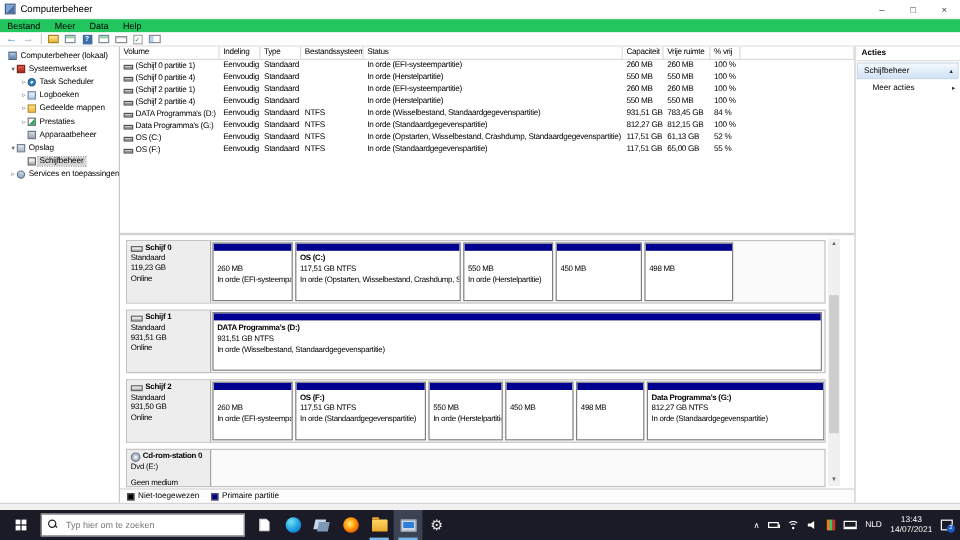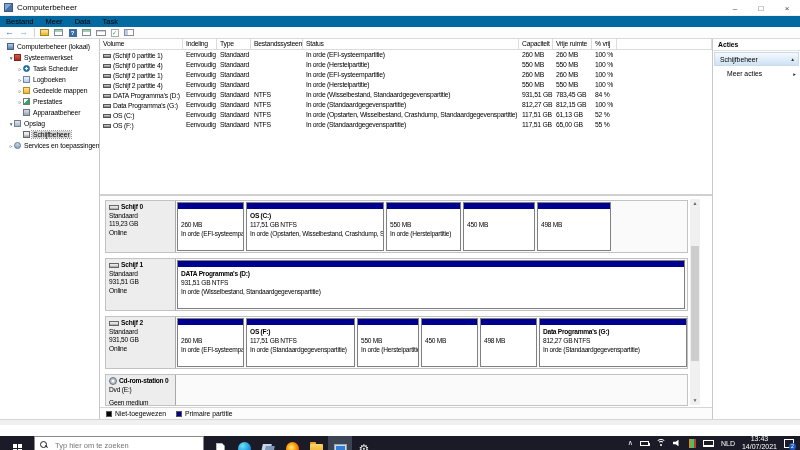--- a/index.html
+++ b/index.html
@@ -8,21 +8,21 @@
   *{box-sizing:border-box;}
 
   
   .titlebar{position:absolute;left:0;top:0;width:800px;height:16px;background:#fff;
             display:flex;align-items:center;padding-left:4px;border-bottom:1px solid #f0f0f0;}
   .app-icon{width:9px;height:9px;margin-right:4px;background:linear-gradient(135deg,#7ea7d8 50%,#4a6fa0 50%);border:1px solid #3c5a82;}
   .title-text{font-size:8px;}
   .win-controls{position:absolute;right:0;top:0;height:16px;display:flex;}
   .win-btn{width:26px;height:16px;display:flex;align-items:center;justify-content:center;
            font-size:8px;color:#444;}
-  .menubar{position:absolute;left:0;top:16px;width:800px;height:11px;background:#0369a1;
+  .menubar{position:absolute;left:0;top:16px;width:800px;height:11px;background:#22c55e;
            display:flex;align-items:center;font-size:7.5px;}
   .menu-item{padding:0 6px;}
   .toolbar{position:absolute;left:0;top:27px;width:800px;height:12px;background:#fdfdfd;
            border-bottom:1px solid #d9d9d9;display:flex;align-items:center;padding-left:3px;}
   .tbtn{width:13px;height:10px;display:flex;align-items:center;justify-content:center;margin-right:1px;}
   .tb-sep{width:1px;height:9px;background:#d0d0d0;margin:0 3px;}
   .arrow-back{color:#2f7fd6;font-size:9px;font-weight:bold;line-height:9px;}
   .arrow-fwd{color:#8aa6c5;font-size:9px;font-weight:bold;line-height:9px;}
   .tb-folder{width:9px;height:7px;background:linear-gradient(#ffe49a,#eab530);border:1px solid #a8831e;}
   .tb-window{width:9px;height:7px;background:#fff;border:1px solid #7a8aa0;box-shadow:inset 0 2px 0 #9fd4a8;}
@@ -108,22 +108,22 @@
   .actions{position:absolute;right:0;top:0;width:88px;bottom:0;border-left:1px solid #c8c8c8;background:#fff;
            font-size:6.8px;}
   .actions-title{height:12px;padding:2px 0 0 5px;border-bottom:1px solid #e0e0e0;font-weight:bold;}
   .actions-header{height:14px;margin:1px;display:flex;align-items:center;justify-content:space-between;
                   padding:0 4px 0 5px;background:linear-gradient(#f4f9fe,#cfe2f5);border:1px solid #cdd9e8;}
   .actions-more{height:13px;display:flex;align-items:center;justify-content:space-between;
                 padding:0 4px 0 14px;}
   .sm-arrow{font-size:5.5px;color:#333;}
 
   
-  .taskbar{position:absolute;left:0;bottom:0;width:800px;height:14px;background:#1b1b27;
-           display:flex;color:#fff;}
+  .taskbar{position:absolute;left:0;bottom:0;width:800px;height:25px;background:#1b1b27;
+           display:flex;align-items:center;color:#fff;}
   .start{width:34px;height:25px;display:flex;align-items:center;justify-content:center;}
   .winlogo{display:grid;grid-template-columns:4px 4px;grid-template-rows:4px 4px;gap:1px;}
   .winlogo span{background:#fff;}
   .searchbox{position:relative;width:170px;height:19px;background:#fff;border:1px solid #8a8a8a;
              display:flex;align-items:center;}
   .searchbox input{border:0;outline:0;width:140px;font-size:7.5px;color:#333;margin-left:18px;
                    font-family:"Liberation Sans",sans-serif;background:transparent;}
   .mag{position:absolute;left:5px;top:4px;width:7px;height:7px;}
   .mag::before{content:"";position:absolute;left:0;top:0;width:5px;height:5px;border:1px solid #222;border-radius:50%;}
   .mag::after{content:"";position:absolute;left:5px;top:5px;width:3px;height:1px;background:#222;transform:rotate(45deg);}
@@ -175,21 +175,21 @@
     <span class="win-btn">□</span>
     <span class="win-btn">×</span>
   </div>
 </div>
 
 <div class="menubar">
 
 <span class="menu-item">Bestand</span>
     <span class="menu-item">Meer</span>
     <span class="menu-item">Data</span>
-    <span class="menu-item">Task</span>
+    <span class="menu-item">Help</span>
   </div>
 
 <div class="toolbar">
   <span class="tbtn">
       <span class="arrow-back">←</span>
     </span>
   <span class="tbtn">
       <span class="arrow-fwd">→</span>
     </span>
   <span class="tb-sep"></span>

